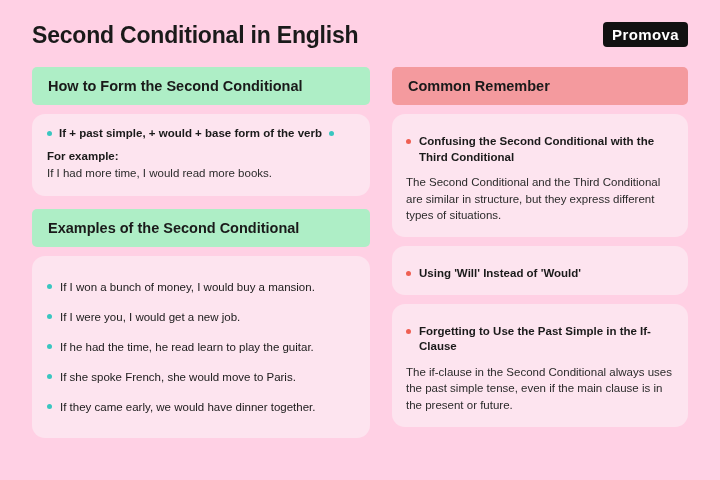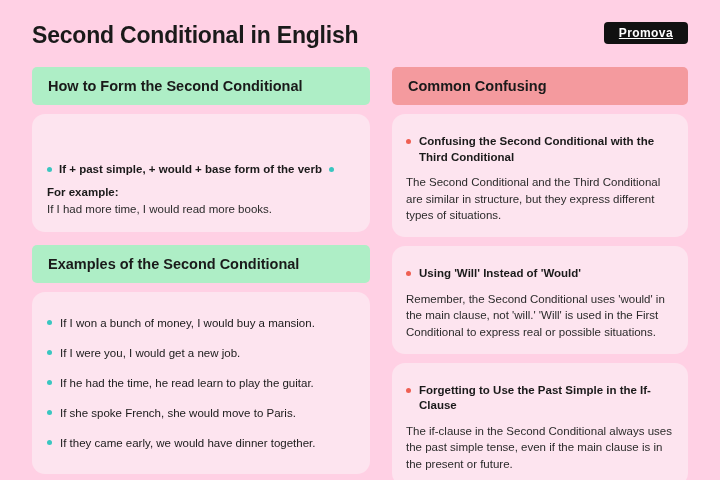--- a/index.html
+++ b/index.html
@@ -26,26 +26,25 @@
     color: #1a1a1a;
     letter-spacing: -0.2px;
     margin: 0 0 18px 0;
   }
   .logo {
     position: absolute;
     top: 22px;
     right: 32px;
     background: #111111;
     color: #ffffff;
-    font-size: 12px;
+    font-size: 15px;
     font-weight: bold;
     letter-spacing: 0.4px;
-    padding: 4px 15px;
+    padding: 4px 9px;
     border-radius: 4px;
-    text-decoration: underline;
   }
   .columns {
     display: flex;
     gap: 22px;
     align-items: flex-start;
   }
   .col-left {
     width: 338px;
     flex: 0 0 338px;
   }
@@ -76,21 +75,20 @@
   }
   .card.tight {
     padding: 13px 15px 14px 15px;
   }
   .formula-row {
     display: flex;
     align-items: center;
     gap: 7px;
     font-size: 11.5px;
     color: #1a1a1a;
-    margin-top: 36px;
   }
   .dot {
     width: 5px;
     height: 5px;
     border-radius: 50%;
     flex: 0 0 5px;
     display: inline-block;
   }
   .dot-teal { background: #39c6c0; }
   .dot-red { background: #ef5f52; }
@@ -203,36 +201,35 @@
             <span class="dot dot-teal"></span>
             <span>If they came early, we would have dinner together.</span>
           </li>
         </ul>
       </div>
 
     </div>
 
     <div class="col-right">
 
-      <div class="section-head head-pink">Common Confusing</div>
+      <div class="section-head head-pink">Common Remember</div>
 
       <div class="mistake-card">
         <div class="mistake-title">
           <span class="dot dot-red"></span>
           <span>Confusing the Second Conditional with the Third Conditional</span>
         </div>
         <div class="mistake-body">The Second Conditional and the Third Conditional are similar in structure, but they express different types of situations.</div>
       </div>
 
       <div class="mistake-card">
         <div class="mistake-title">
           <span class="dot dot-red"></span>
           <span>Using 'Will' Instead of 'Would'</span>
         </div>
-        <div class="mistake-body">Remember, the Second Conditional uses 'would' in the main clause, not 'will.' 'Will' is used in the First Conditional to express real or possible situations.</div>
       </div>
 
       <div class="mistake-card">
         <div class="mistake-title">
           <span class="dot dot-red"></span>
           <span>Forgetting to Use the Past Simple in the If-Clause</span>
         </div>
         <div class="mistake-body">The if-clause in the Second Conditional always uses the past simple tense, even if the main clause is in the present or future.</div>
       </div>
 

